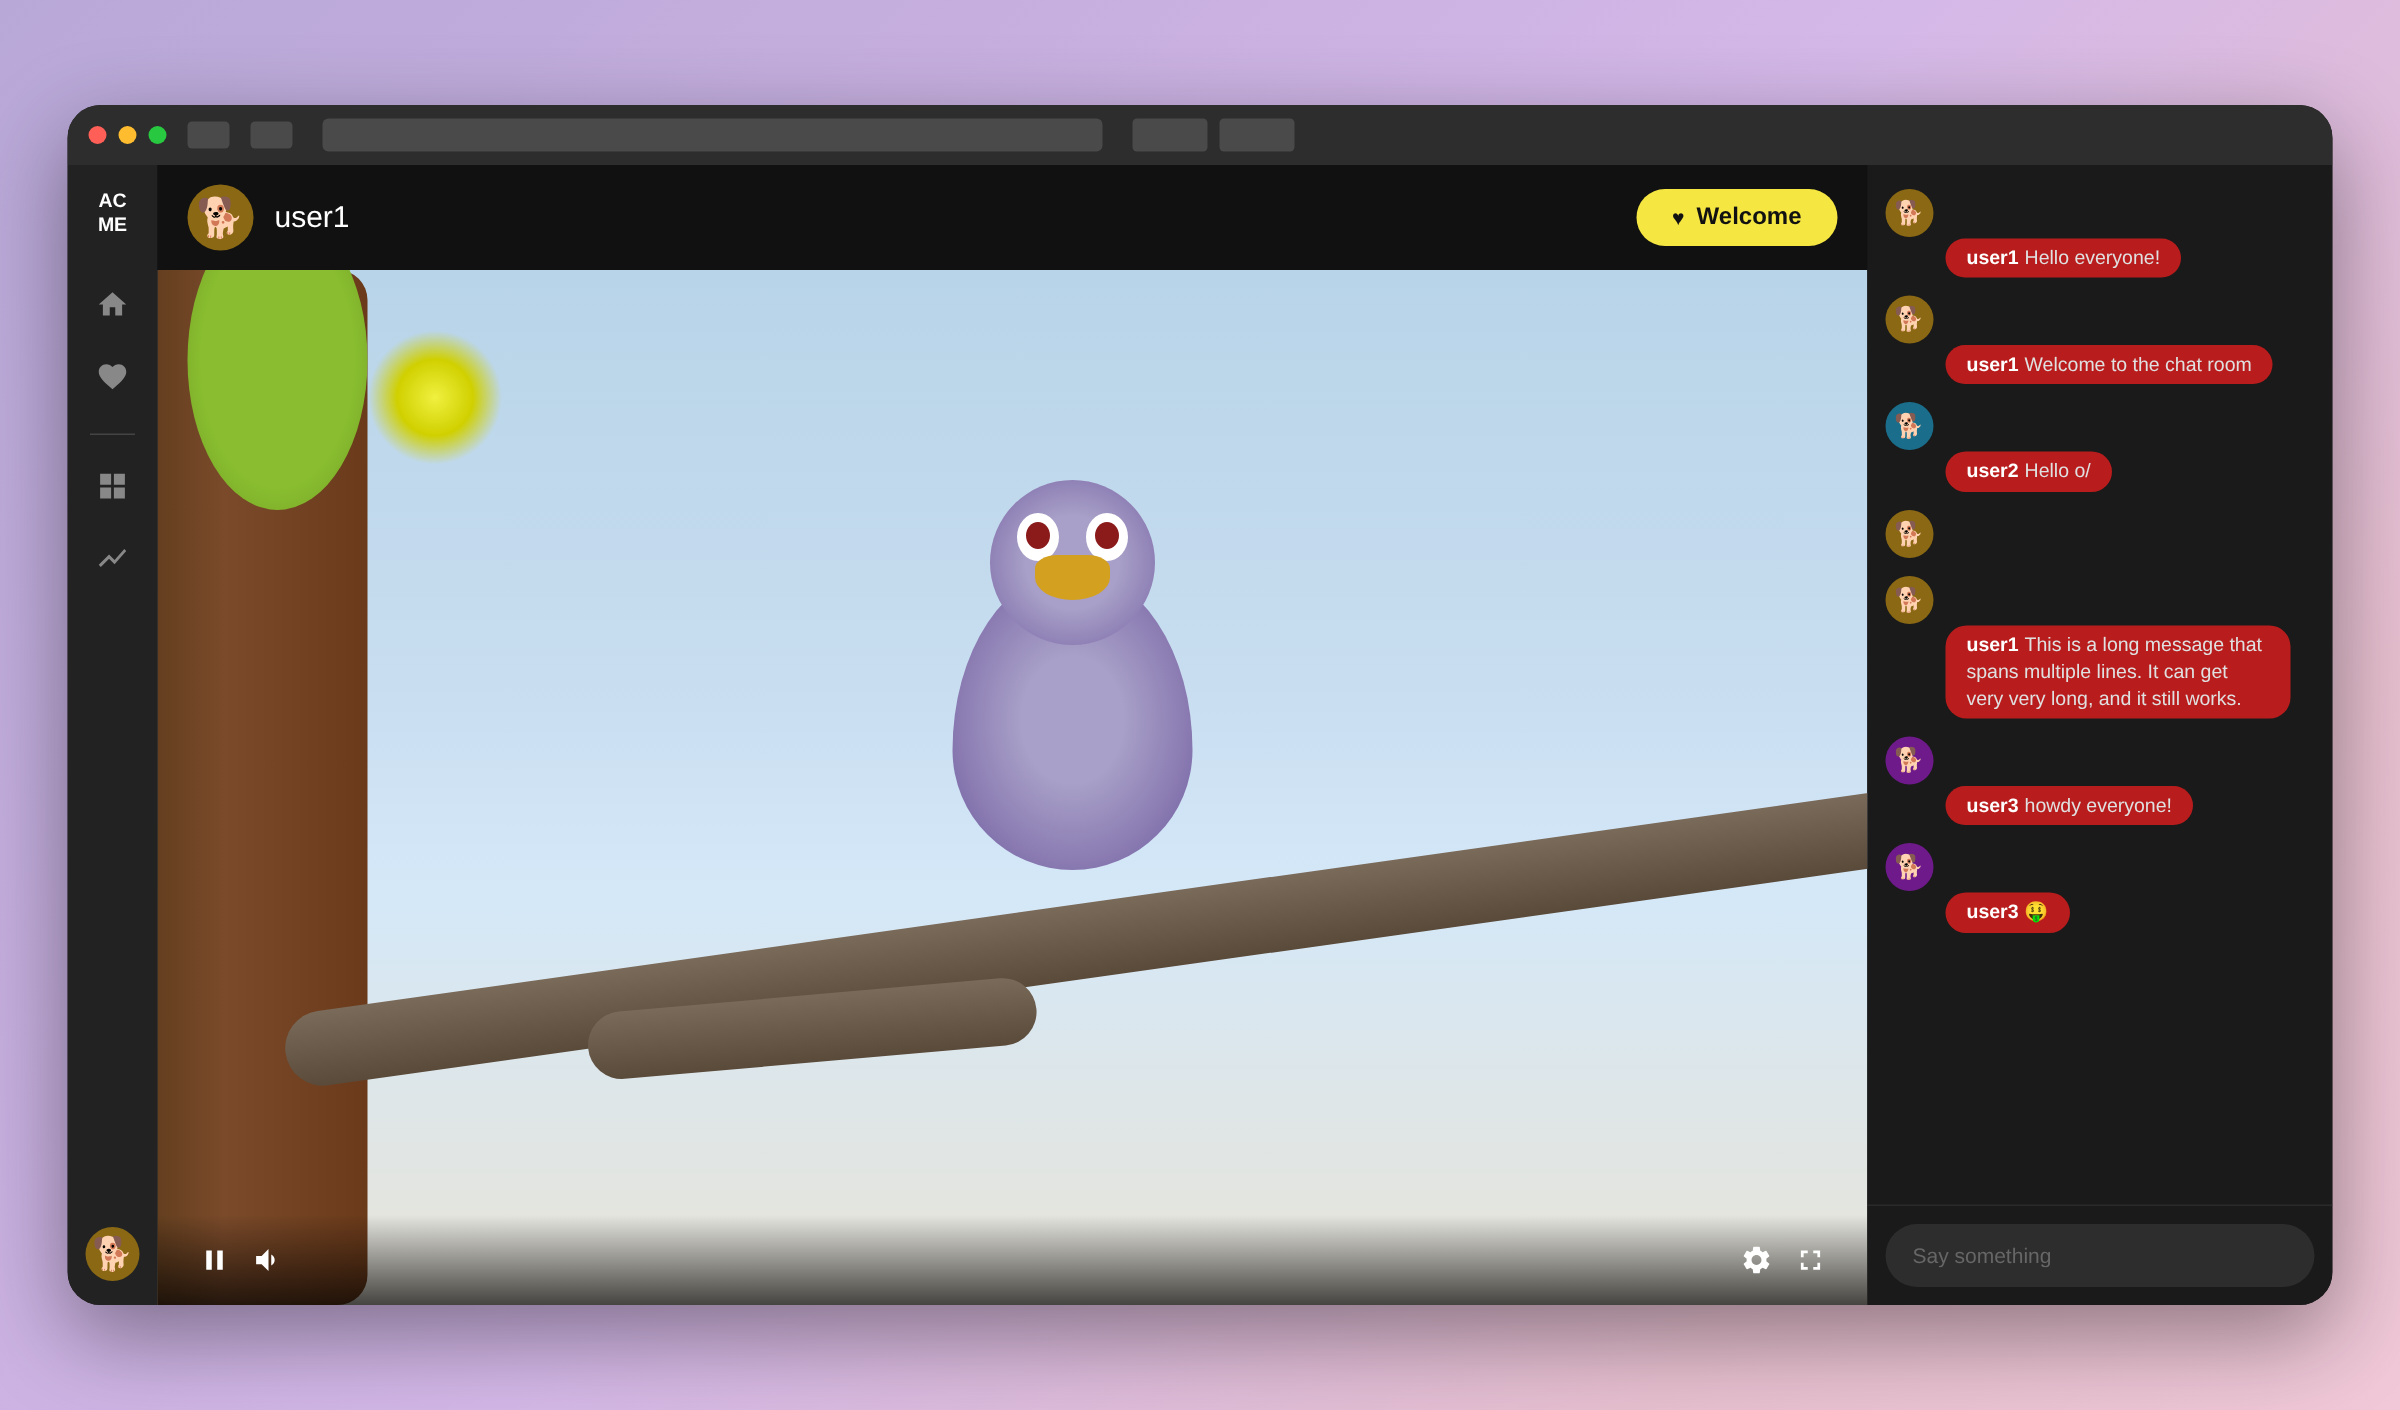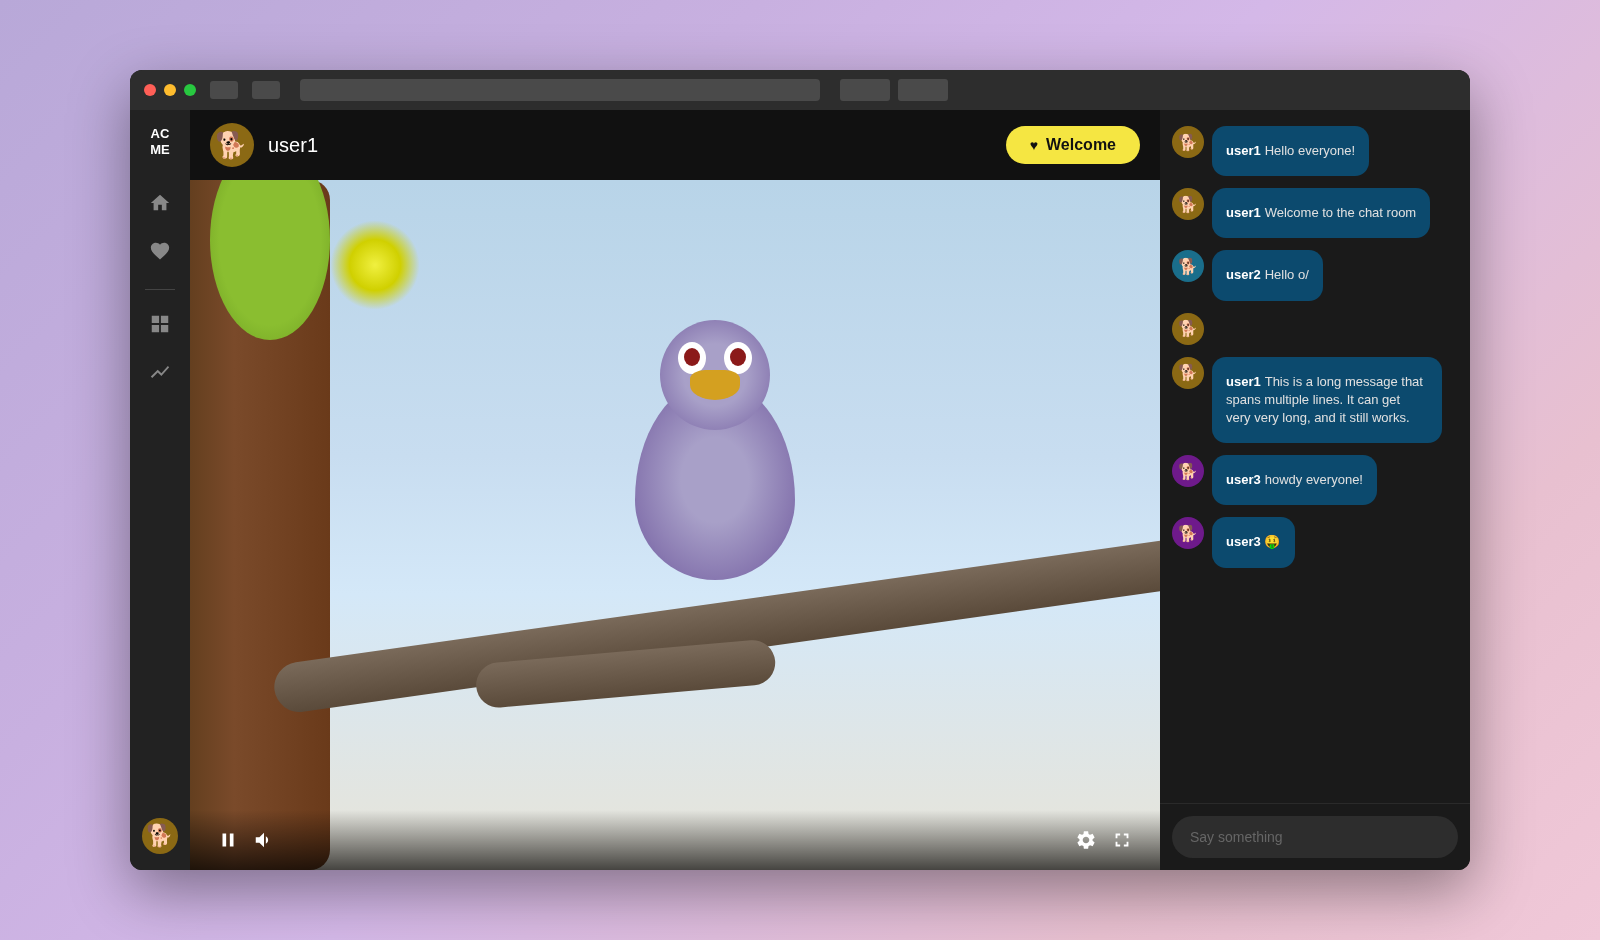--- a/index.html
+++ b/index.html
@@ -9,24 +9,24 @@
       height: 940px;
       background: linear-gradient(135deg, #b8a8d8 0%, #c8b0e0 30%, #d4b8e8 50%, #e8c0d0 80%, #f0c8d8 100%);
       display: flex;
       align-items: center;
       justify-content: center;
       font-family: -apple-system, BlinkMacSystemFont, 'Segoe UI', sans-serif;
       overflow: hidden;
     }
 
     .browser-window {
-      width: 1340px;
+      width: 1510px;
       height: 800px;
       background: #1a1a1a;
-      border-radius: 12px;
+      border-radius: 22px;
       box-shadow: 0 20px 60px rgba(0,0,0,0.4);
       display: flex;
       flex-direction: column;
       overflow: hidden;
     }
 
     .browser-titlebar {
       height: 40px;
       background: #2d2d2d;
       display: flex;
@@ -400,27 +400,28 @@
       display: flex;
       align-items: center;
       justify-content: center;
     }
 
     .chat-avatar.user1 { background: #8b6914; }
     .chat-avatar.user2 { background: #1a6e8b; }
     .chat-avatar.user3 { background: #6e1a8b; }
 
     .chat-bubble {
-      background: #0c4a6e;
+      background: #b91c1c;
       border-radius: 14px;
-      padding: 16px 14px;
+      padding: 4px 14px;
       color: #e0e0e0;
       font-size: 13px;
       line-height: 1.4;
       max-width: 230px;
+      margin-top: 33px;
     }
 
     .chat-bubble .chat-username {
       font-weight: 700;
       color: #fff;
       margin-right: 4px;
     }
 
     .chat-input-area {
       padding: 12px;

